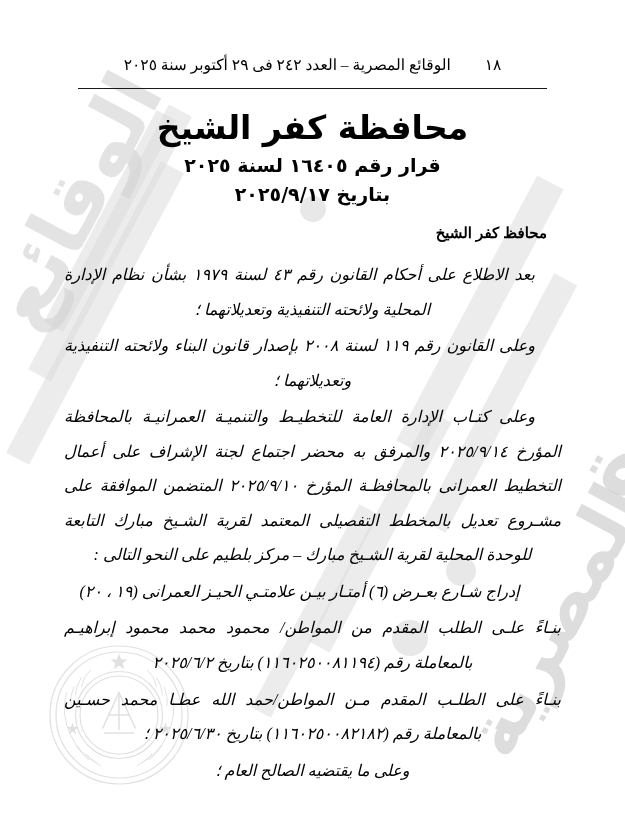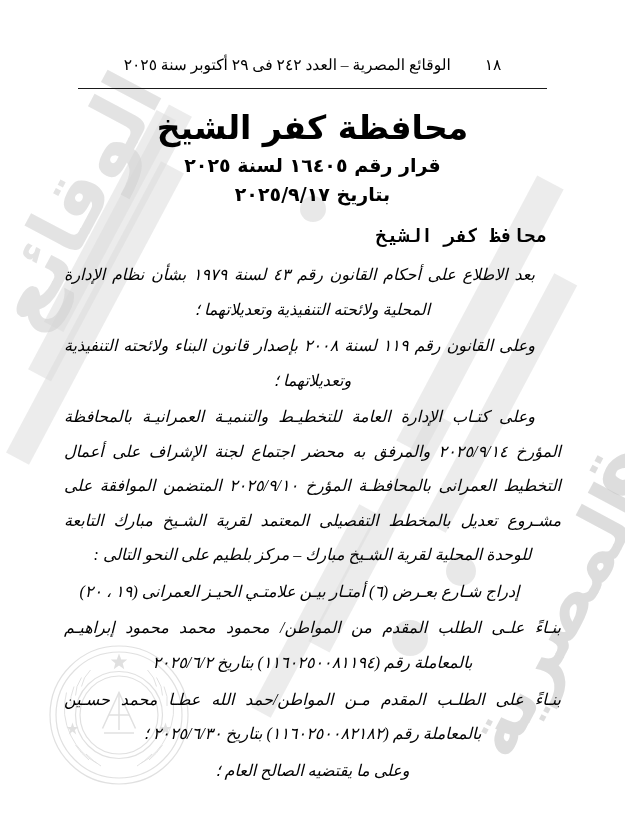--- a/index.html
+++ b/index.html
@@ -135,23 +135,23 @@
     font-family: "DejaVu Sans", "Liberation Sans", sans-serif;
     font-weight: 700;
     font-size: 19px;
     line-height: 1.55;
   }
 
   .signatory {
     position: absolute;
     top: 224px;
     right: 78px;
-    font-family: Liberation Mono, monospace;
-    font-weight: 700;
-    font-size: 19px;
+    font-family: Liberation Sans, sans-serif;
+    font-weight: 700;
+    font-size: 15px;
   }
 
   .body-block {
     position: absolute;
     top: 258px;
     left: 64px;
     right: 64px;
     font-style: italic;
   }
   .para {

